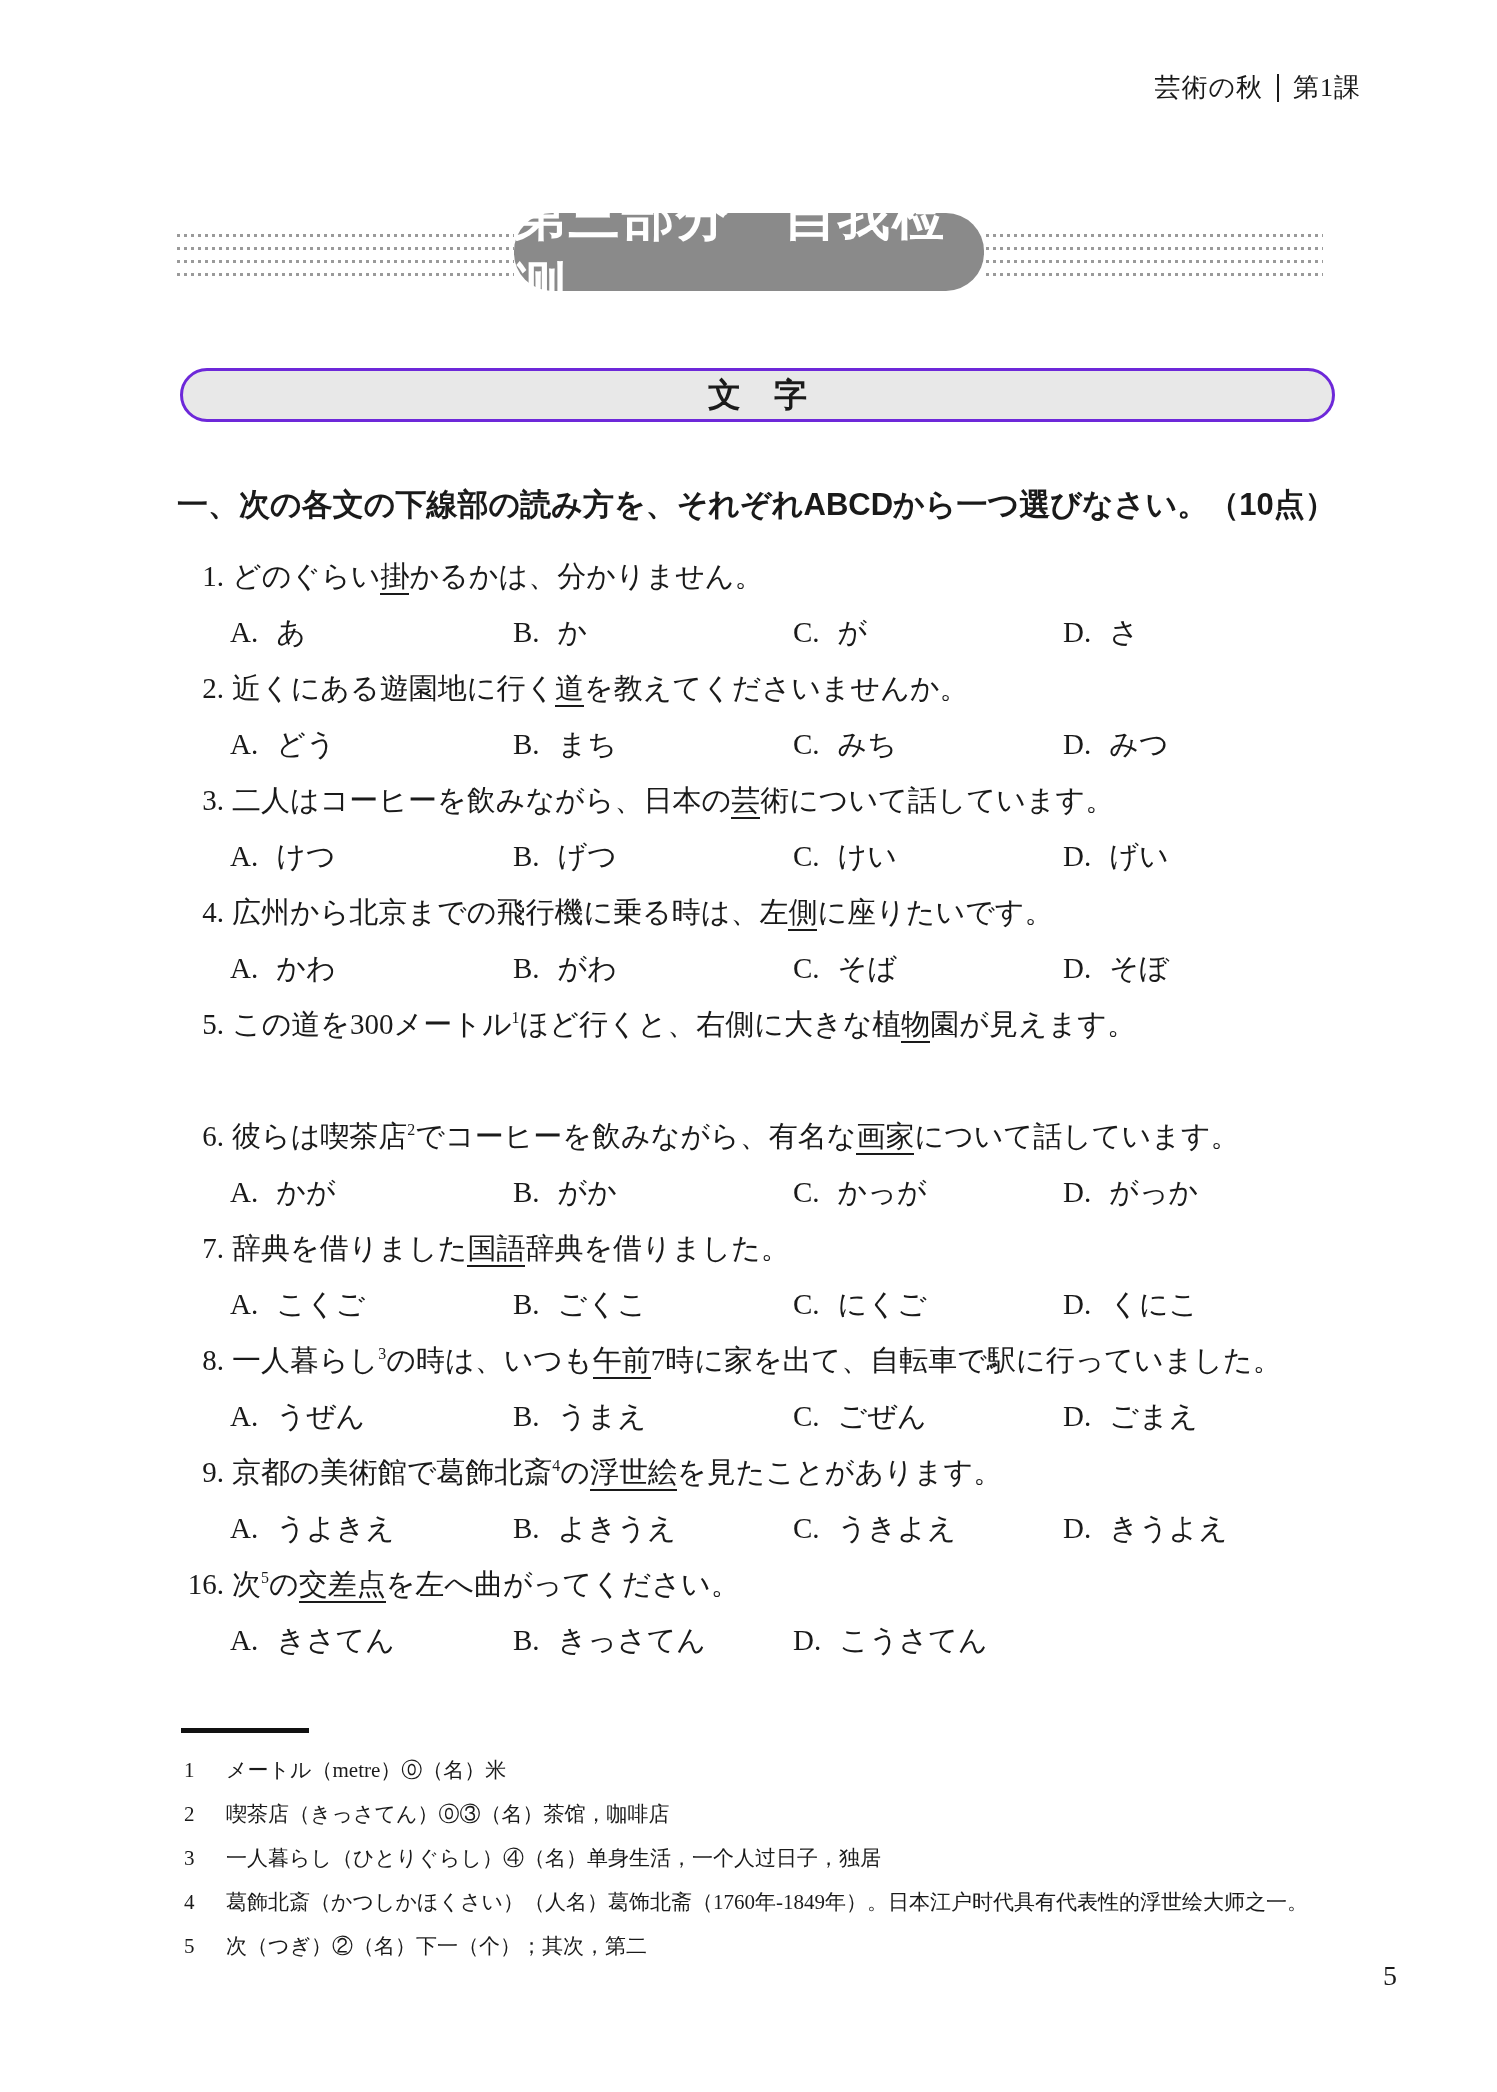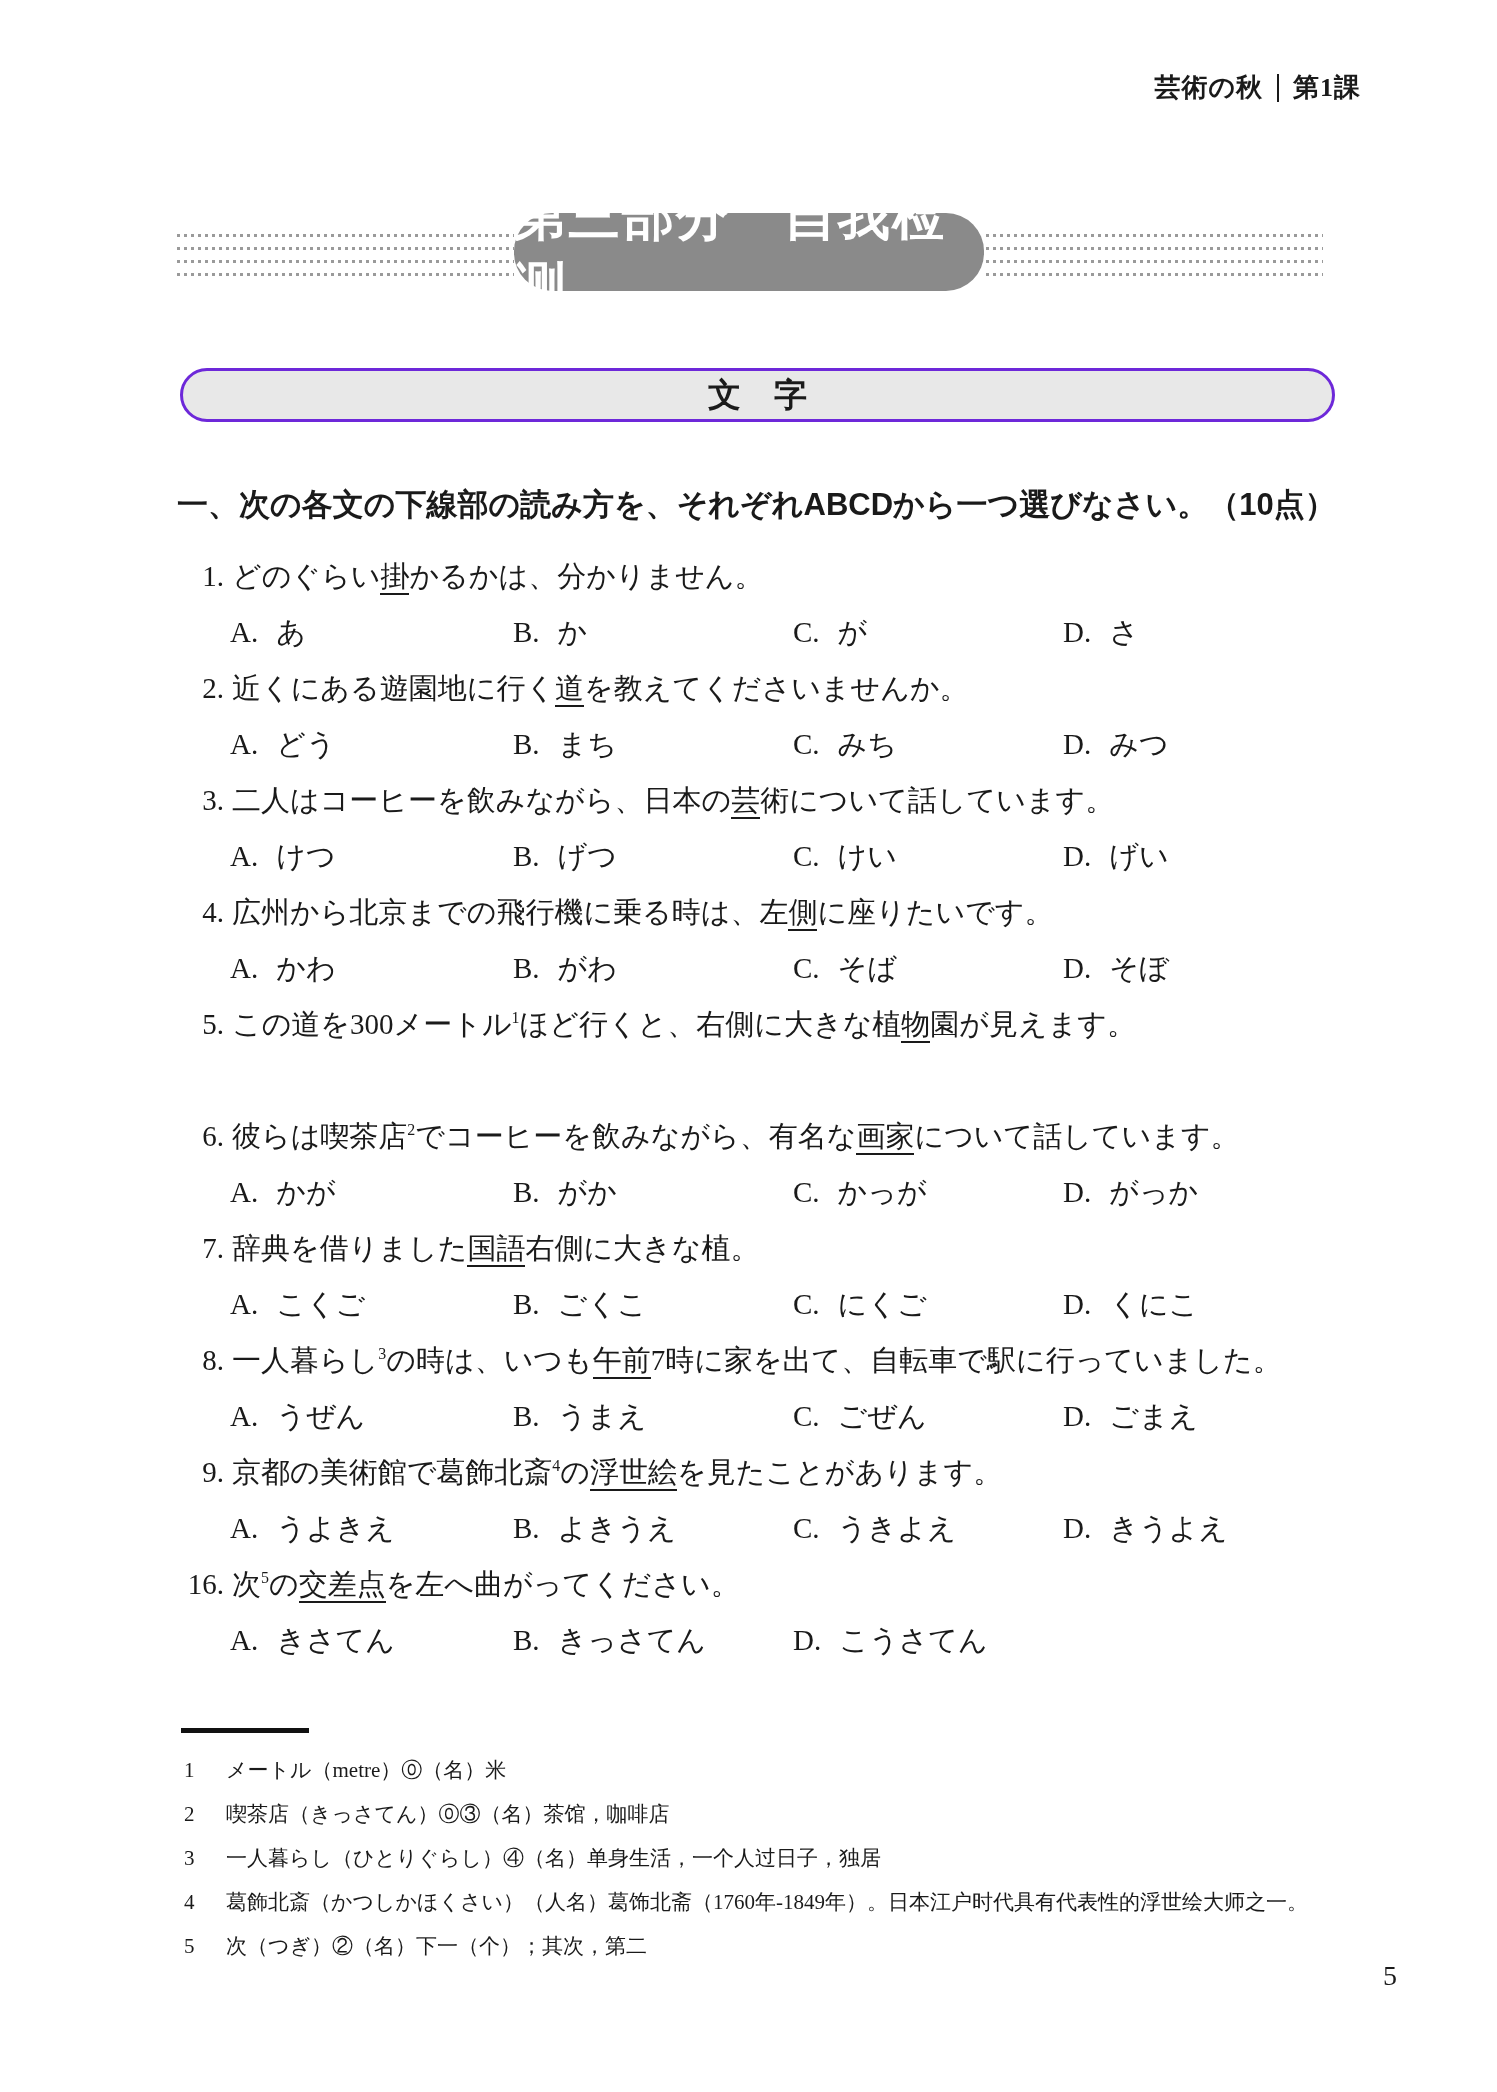--- a/index.html
+++ b/index.html
@@ -8,21 +8,21 @@
     width:1497px;height:2092px;
     background:#ffffff;
     font-family:"Liberation Serif","DejaVu Serif",serif;
     color:#1a1a1a;
     overflow:hidden;
   }
   
   .header{
     position:absolute;top:70px;right:136px;
     font-family:"Liberation Serif","DejaVu Serif",serif;
-    font-weight:bold;font-size:26px;letter-spacing:1px;
+    font-weight:normal;font-size:26px;letter-spacing:1px;
     display:flex;align-items:center;
   }
   .header-divider{
     display:inline-block;width:2px;height:28px;
     background:#1a1a1a;margin:0 14px;
   }
   
   .banner-row{
     position:absolute;left:175px;top:213px;width:1148px;height:78px;
     display:flex;align-items:center;
@@ -162,21 +162,21 @@
       <div class="question">
         <div class="q-sentence"><span class="q-num">6.</span><span>彼らは喫茶店</span><sup>2</sup><span>でコーヒーを飲みながら、有名な</span><span class="u">画家</span><span>について話しています。</span></div>
         <div class="q-options">
           <div class="opt"><span class="opt-label">A.</span><span>かが</span></div>
           <div class="opt"><span class="opt-label">B.</span><span>がか</span></div>
           <div class="opt"><span class="opt-label">C.</span><span>かっが</span></div>
           <div class="opt"><span class="opt-label">D.</span><span>がっか</span></div>
         </div>
       </div>
       <div class="question">
-        <div class="q-sentence"><span class="q-num">7.</span><span>辞典を借りました</span><span class="u">国語</span><span>右側に大きな植。</span></div>
+        <div class="q-sentence"><span class="q-num">7.</span><span>辞典を借りました</span><span class="u">国語</span><span>辞典を借りました。</span></div>
         <div class="q-options">
           <div class="opt"><span class="opt-label">A.</span><span>こくご</span></div>
           <div class="opt"><span class="opt-label">B.</span><span>ごくこ</span></div>
           <div class="opt"><span class="opt-label">C.</span><span>にくご</span></div>
           <div class="opt"><span class="opt-label">D.</span><span>くにこ</span></div>
         </div>
       </div>
       <div class="question">
         <div class="q-sentence"><span class="q-num">8.</span><span>一人暮らし</span><sup>3</sup><span>の時は、いつも</span><span class="u">午前</span><span>7時に家を出て、自転車で駅に行っていました。</span></div>
         <div class="q-options">

